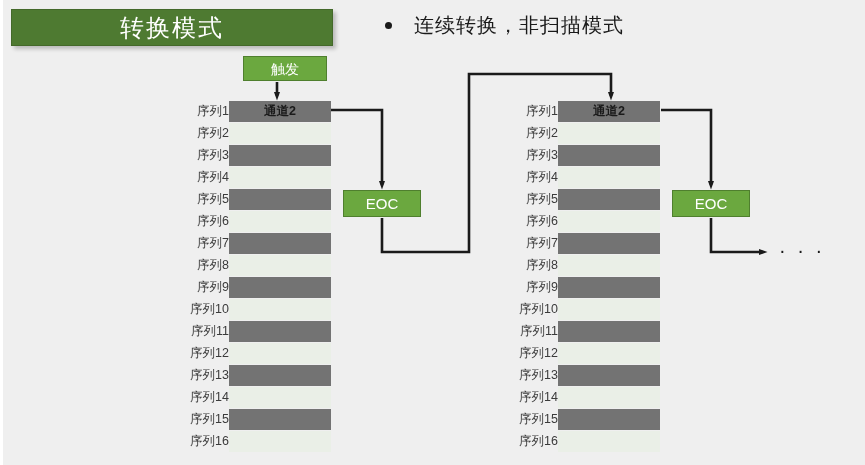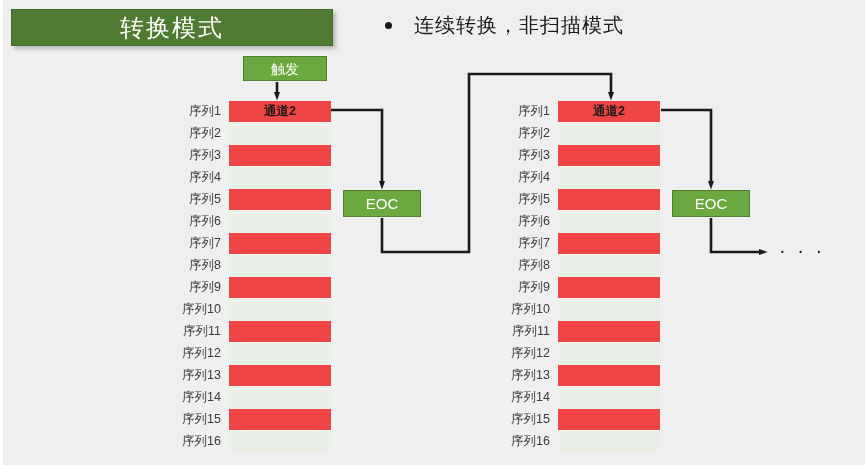--- a/index.html
+++ b/index.html
@@ -75,35 +75,34 @@
   #table-right { left: 497px; }
 
   .seq-row {
     display: flex;
     align-items: center;
     height: 22px;
   }
   .seq-label {
     width: 58px;
     text-align: right;
-    padding-right: 8px;
     font-size: 12.5px;
     color: #3b3b3b;
     white-space: nowrap;
     line-height: 1;
   }
   .seq-cell {
     width: 102px;
     height: 21px;
     display: flex; align-items: center; justify-content: center;
     font-size: 12.5px;
     color: #1a1a1a;
     line-height: 1;
   }
-  .seq-cell.dark  { background: #ef4444; }
+  .seq-cell.dark  { background: #737373; }
   .seq-cell.light { background: #eaefe7; }
   .seq-cell.header { font-weight: bold; }
 
   
   #wires { position: absolute; left: 0; top: 0; width: 865px; height: 465px; pointer-events: none; }
 
   
   #ellipsis {
     position: absolute;
     left: 776px; top: 240px;

